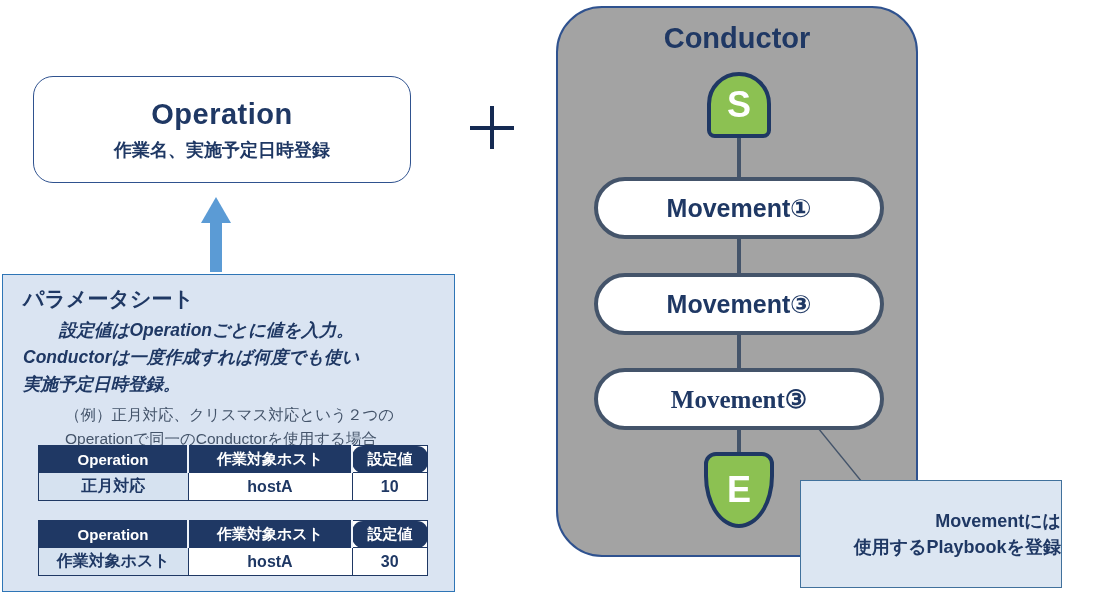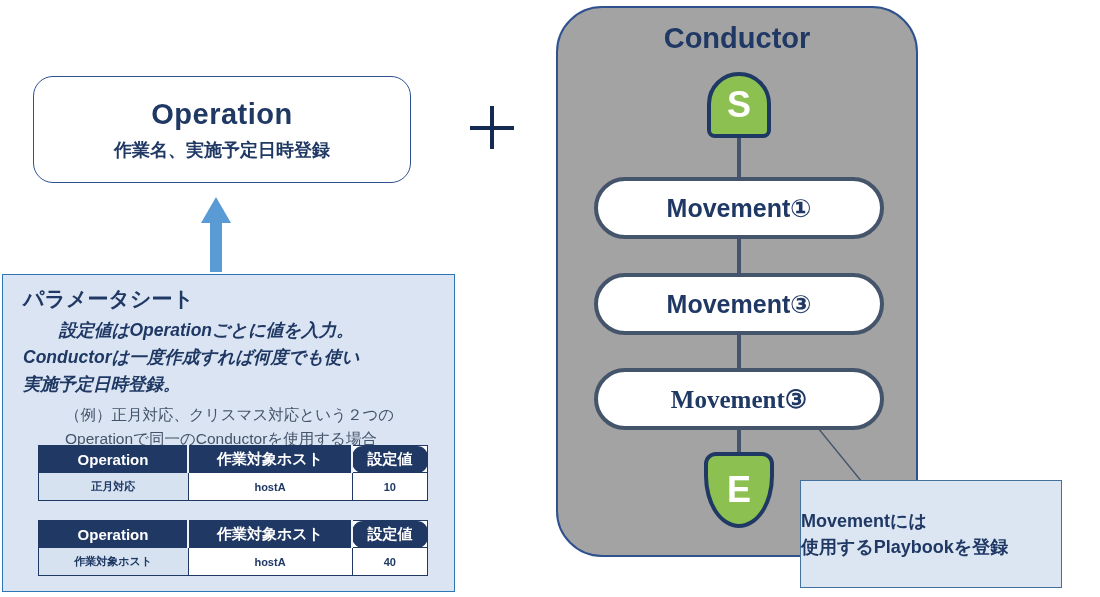--- a/index.html
+++ b/index.html
@@ -40,21 +40,21 @@
   .panel-note{position:absolute;left:42px;top:128px;font-size:15.5px;color:var(--slate);line-height:24px;margin-left:20px;}
   .ptable{position:absolute;left:35px;border-collapse:collapse;table-layout:fixed;background:#fff;}
   .ptable.t1{top:170px;}
   .ptable.t2{top:245px;}
   .ptable th{
     background:var(--navy);color:#fff;font-size:15px;font-weight:bold;height:26px;
     border:1px solid var(--navy);text-align:center;padding:0;
   }
   .ptable th + th{border-left:2px solid #eef3fa;margin-top:6px;}
   .ptable td{
-    border:1px solid var(--navy);font-size:11px;font-weight:bold;color:var(--navy);
+    border:1px solid var(--navy);font-size:16px;font-weight:bold;color:var(--navy);
     text-align:center;height:27px;background:#fff;padding:0;
   }
   .ptable td.c1{background:var(--cell-bg);}
   .w1{width:148px;} .w2{width:162px;} .w3{width:74px;border-radius:11px;}
   
   .conductor{
     position:absolute;left:556px;top:6px;width:362px;height:551px;box-sizing:border-box;
     background:#a3a3a3;border:2px solid var(--box-border);border-radius:46px;z-index:1;
   }
   .conductor-title{position:absolute;top:14px;left:0;width:100%;text-align:center;font-size:29px;font-weight:bold;}
@@ -71,21 +71,21 @@
     position:absolute;left:36px;width:290px;height:62px;box-sizing:border-box;background:#fff;
     border:4px solid var(--slate);border-radius:34px;display:flex;align-items:center;justify-content:center;
     font-size:25px;font-weight:bold;white-space:nowrap;
   }
   .m1{top:169px;} .m2{top:265px;} .m3{top:360px;font-family:Liberation Serif, serif;}
   
   .leader{position:absolute;left:0;top:0;width:1100px;height:597px;pointer-events:none;z-index:2;}
   .callout{
     position:absolute;left:800px;top:480px;width:262px;height:108px;box-sizing:border-box;
     background:var(--callout-bg);border:1.5px solid var(--callout-border);z-index:3;
-    display:flex;flex-direction:column;align-items:flex-start;justify-content:center;
+    display:flex;flex-direction:column;align-items:flex-end;justify-content:center;
     font-size:18px;font-weight:bold;line-height:26px;white-space:nowrap;
   }
 </style>
 </head>
 <body>
 
 <div class="stage">
 
   <div class="op-box">
     <div class="op-title">Operation</div>
@@ -133,21 +133,21 @@
         <tr>
           <th class="w1">Operation</th>
           <th class="w2">作業対象ホスト</th>
           <th class="w3">設定値</th>
         </tr>
       </thead>
       <tbody>
         <tr>
           <td class="c1 w1">作業対象ホスト</td>
           <td class="w2">hostA</td>
-          <td class="w3">40</td>
+          <td class="w3">30</td>
         </tr>
       </tbody>
     </table>
   </div>
 
   <div class="conductor">
     <div class="conductor-title">Conductor</div>
 
     <div class="node node-s">
       <span>S</span>

